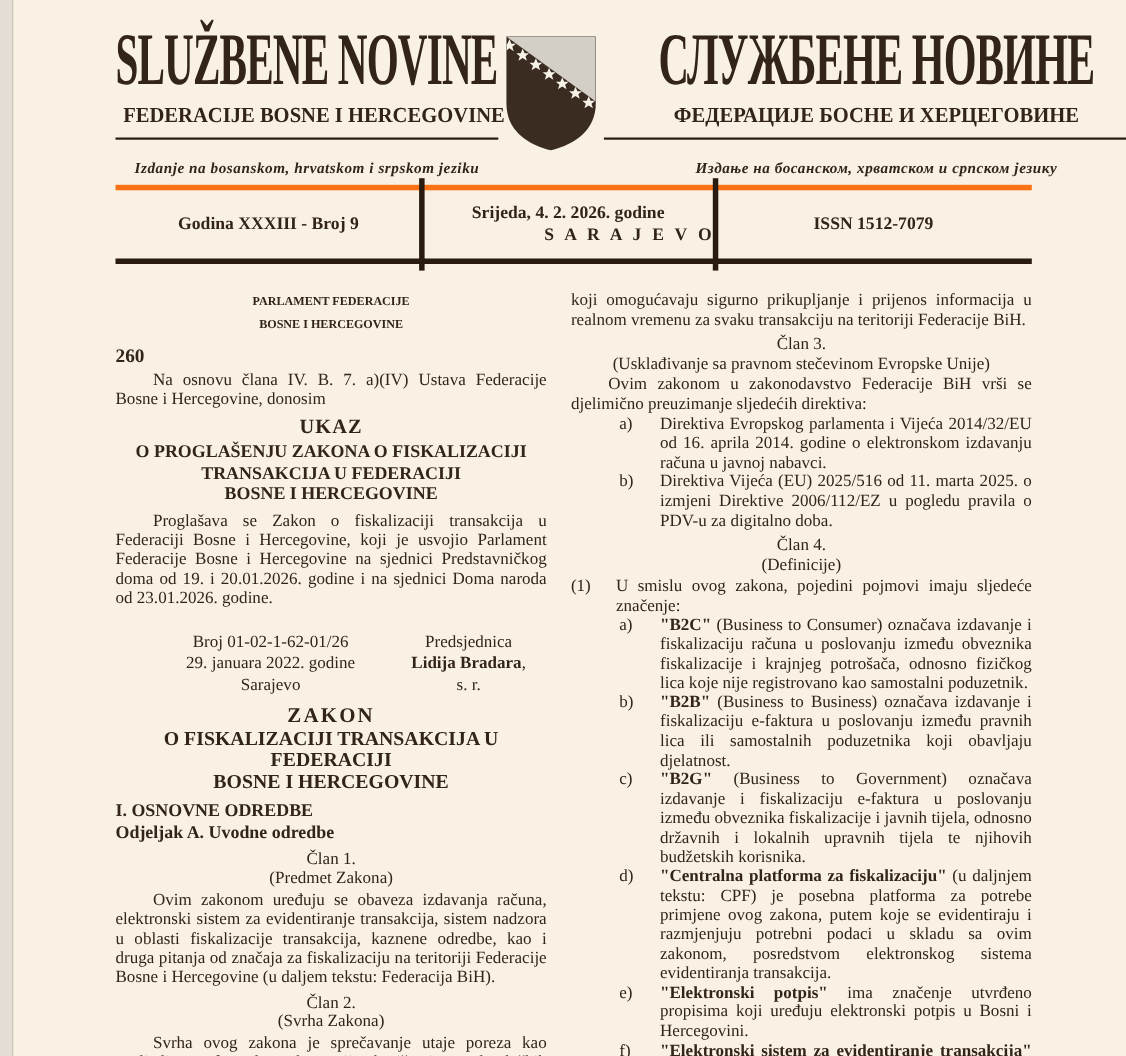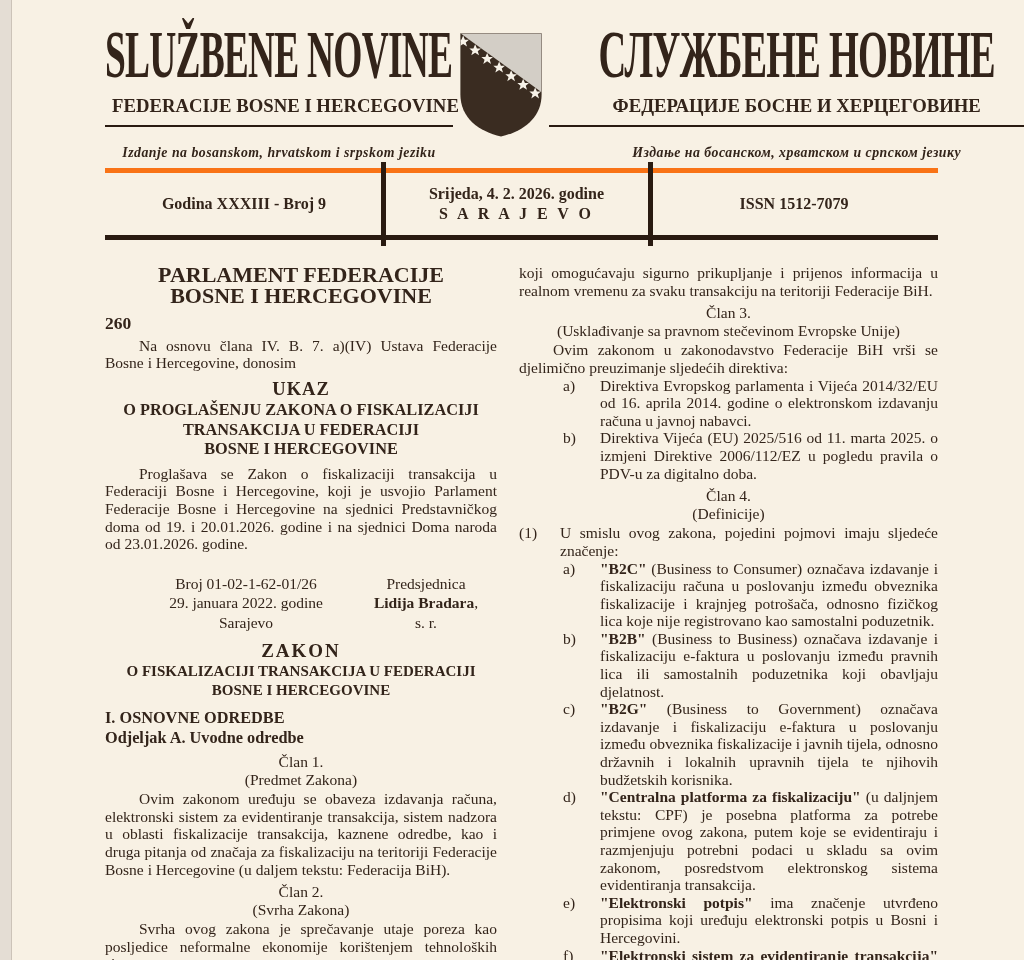--- a/index.html
+++ b/index.html
@@ -49,42 +49,42 @@
     border-top: 5px solid #f97316; border-bottom: 5px solid #2a1b11;
     display: flex; height: 62px;
   }
   .issue-cell {
     display: flex; flex-direction: column; justify-content: center;
     text-align: center; font-weight: bold; font-size: 16px; height: 100%;
   }
   .cell-volume { width: 278px; }
   .cell-date   { width: 267px; }
   .cell-issn   { flex: 1; }
-  .issue-city  { letter-spacing: 3px; margin-top: 2px; }
+  .issue-city  { letter-spacing: 3px; margin-top: 2px; text-align: right; }
   .vbar { position: absolute; width: 5px; top: -11px; bottom: -11px; background: #2a1b11; }
   .vbar.v1 { left: 276px; }
   .vbar.v2 { left: 543px; }
 
   
   .columns {
     display: grid; grid-template-columns: 392px 419px; column-gap: 22px;
     margin-top: 24px; font-size: 15.5px; line-height: 17.6px;
   }
   .col { text-align: justify; }
 
   p.para { margin: 0; text-indent: 34px; }
   p.para.noindent { text-indent: 0; }
 
   .h-center { text-align: center; font-weight: bold; white-space: pre-line; }
-  .h-institution { font-size: 22px; line-height: 21px; margin-bottom: 9px; }
+  .h-institution { font-size: 11px; line-height: 21px; margin-bottom: 9px; }
   .item-number { font-weight: bold; font-size: 17.5px; margin: 5px 0 4px; text-align: left; }
   .h-ukaz { font-size: 18.5px; margin-top: 9px; letter-spacing: 1px; }
   .h-ukaz-sub { font-size: 16.3px; line-height: 19.5px; margin: 2px 0 6px; }
   .h-zakon { font-size: 19px; letter-spacing: 2px; margin-top: 10px; }
-  .h-zakon-sub { font-size: 15px; line-height: 19.5px; margin: 2px 0 7px; }
+  .h-zakon-sub { font-size: 18px; line-height: 19.5px; margin: 2px 0 7px; }
   .h-left { text-align: left; font-weight: bold; font-size: 16.3px; line-height: 20px; }
   .clan { text-align: center; margin-top: 5px; }
   .clan-sub { text-align: center; margin-bottom: 2px; }
 
   .signature { display: flex; margin: 21px 16px 9px; line-height: 19.5px; }
   .sig-left { width: 250px; text-align: center; }
   .sig-right { flex: 1; text-align: center; align-self: flex-end; }
 
   .li { position: relative; padding-left: 81px; }
   .li .li-marker { position: absolute; left: 44px; }

